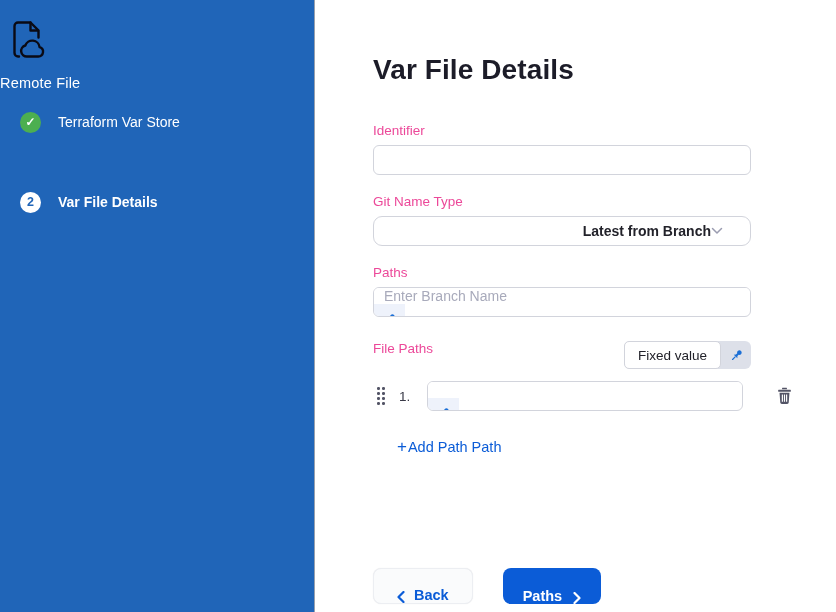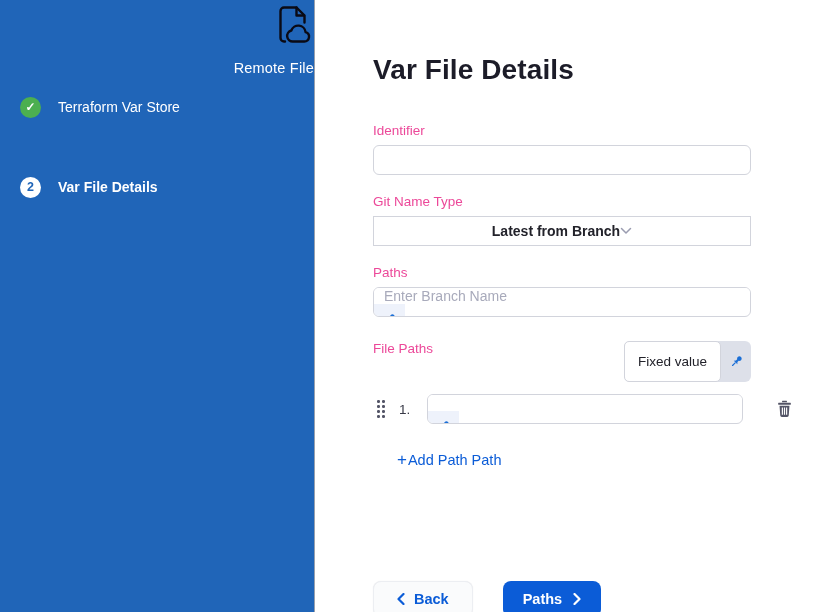--- a/index.html
+++ b/index.html
@@ -12,21 +12,21 @@
   .app { display: flex; width: 836px; height: 612px; }
 
   
   .sidebar {
     width: 315px; height: 612px; flex: 0 0 315px;
     background: #2065b8;
     border-right: 1px solid #98a0ad;
     color: #ffffff;
     position: relative;
   }
-  .sidebar-header { text-align: right; }
+  .sidebar-header { text-align: left; padding-top: 15px; }
   .remote-file-icon { display: inline-block; }
   .sidebar-header .icon-label {
     margin-top: 6px; font-size: 14.5px; color: #ffffff; letter-spacing: .2px;
   }
   .step-row {
     display: flex; align-items: center; gap: 17px;
     padding-left: 20px; height: 22px;
   }
   .step-row.step-1 { margin-top: 20px; }
   .step-row.step-2 { margin-top: 58px; }
@@ -60,23 +60,23 @@
     border: 1px solid #d2d4dc; border-radius: 6px;
     font-size: 14px; color: #22222a;
     padding: 0 10px; outline: none;
     font-family: "Liberation Sans", sans-serif;
     background: #ffffff;
   }
   .text-input::placeholder { color: #a8aabb; }
 
   .select-box {
     width: 100%; height: 30px;
-    border: 1px solid #d2d4dc; border-radius: 0;
-    display: flex; align-items: center; justify-content: center;
-    padding: 0 21px; cursor: pointer; background: #ffffff;
+    border: 1px solid #d2d4dc; border-radius: 9px;
+    display: flex; align-items: center; justify-content: flex-end;
+    padding: 0 27px; cursor: pointer; background: #ffffff;
   }
   .select-value { font-size: 14px; font-weight: 700; color: #22222a; }
 
   .input-with-pin {
     width: 100%; height: 30px;
     border: 1px solid #d2d4dc; border-radius: 6px;
     display: flex; align-items: stretch; overflow: hidden; background: #ffffff; flex-direction: column;
   }
   .input-with-pin input {
     flex: 1; border: none; outline: none; min-width: 0;
@@ -91,21 +91,21 @@
     cursor: pointer;
   }
 
   
   .file-paths-header {
     margin-top: 24px;
     display: flex; justify-content: space-between;
   }
   .file-paths-header .field-label { margin-bottom: 0; }
   .multitype-button {
-    display: flex; align-items: stretch; height: 41px;
+    display: flex; align-items: stretch; height: 28px;
     background: #dde0e9; border-radius: 6px; cursor: pointer;
   }
   .multitype-label {
     background: #ffffff; border: 1px solid #d2d4dc; border-radius: 5px;
     display: flex; align-items: center; padding: 0 13px;
     font-size: 13.5px; color: #22222a;
   }
   .multitype-pin {
     width: 30px; display: flex; align-items: center; justify-content: center;
   }
@@ -138,21 +138,21 @@
     color: #0b5cd7; font-size: 14.5px; font-weight: 500;
     cursor: pointer; background: none; border: none;
     font-family: "Liberation Sans", sans-serif;
   }
   .add-link .plus { font-size: 17px; font-weight: 500; margin-right: 1px; line-height: 1; }
 
   
   .footer { margin-top: 112px; display: flex; align-items: center; }
   .btn {
     height: 36px; border-radius: 8px; cursor: pointer;
-    display: inline-flex; align-items: center; justify-content: center;
+    display: inline-flex; align-items: flex-end; justify-content: center;
     font-size: 14.5px; font-weight: 700;
     font-family: "Liberation Sans", sans-serif;
   }
   .btn-back {
     background: #fafbfc; border: 1px solid #eceef2;
     color: #0b5cd7; padding: 0 23px; gap: 9px;
     box-shadow: 0 0 1px rgba(40,41,61,.1);
   }
   .btn-submit {
     background: #0b5cd7; border: none; color: #ffffff;

